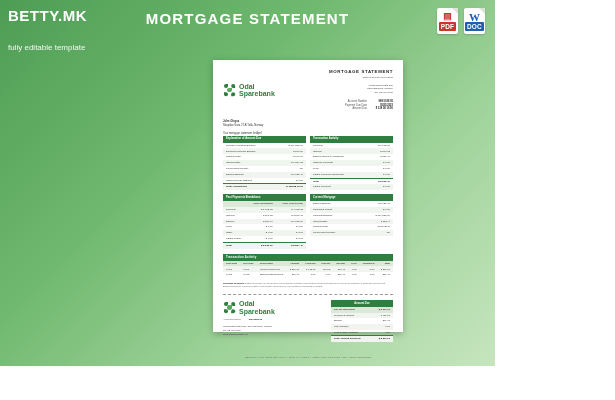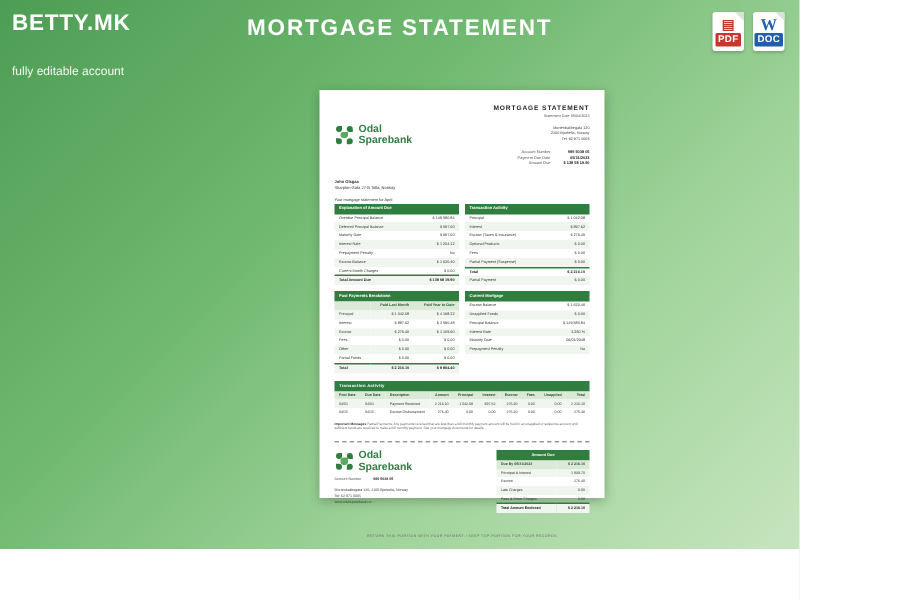--- a/index.html
+++ b/index.html
@@ -4,21 +4,21 @@
 <style>
   * { box-sizing: border-box; margin: 0; padding: 0; }
   body {
     width: 615px; height: 400px;
     font-family: "Liberation Sans", sans-serif;
     overflow: hidden;
     background: #ffffff;
   }
   .page {
     position: relative;
-    width: 533px; height: 400px;
+    width: 495px; height: 400px;
     background: linear-gradient(135deg, #4e9d55 0%, #6fb86f 35%, #9fd39a 65%, #cbe7c3 100%);
   }
   .page::after {
     content: "";
     position: absolute; left: 0; right: 0; bottom: 0; height: 34px;
     background: #ffffff;
   }
   
   .brand {
     position: absolute; left: 8px; top: 8px;
@@ -167,21 +167,21 @@
     letter-spacing: .3px;
   }
 </style>
 </head>
 <body>
 
 <div class="page">
 
   <div class="brand">
     <div class="brand-name">BETTY.MK</div>
-    <div class="brand-sub">fully editable account</div>
+    <div class="brand-sub">fully editable template</div>
   </div>
 
   <div class="doc-title">MORTGAGE STATEMENT</div>
 
   <div class="filetypes">
     <div class="ft ft-pdf">
       <span class="corner"></span>
       <span class="picon">▤</span>
       <span class="ft-label">PDF</span>
     </div>

